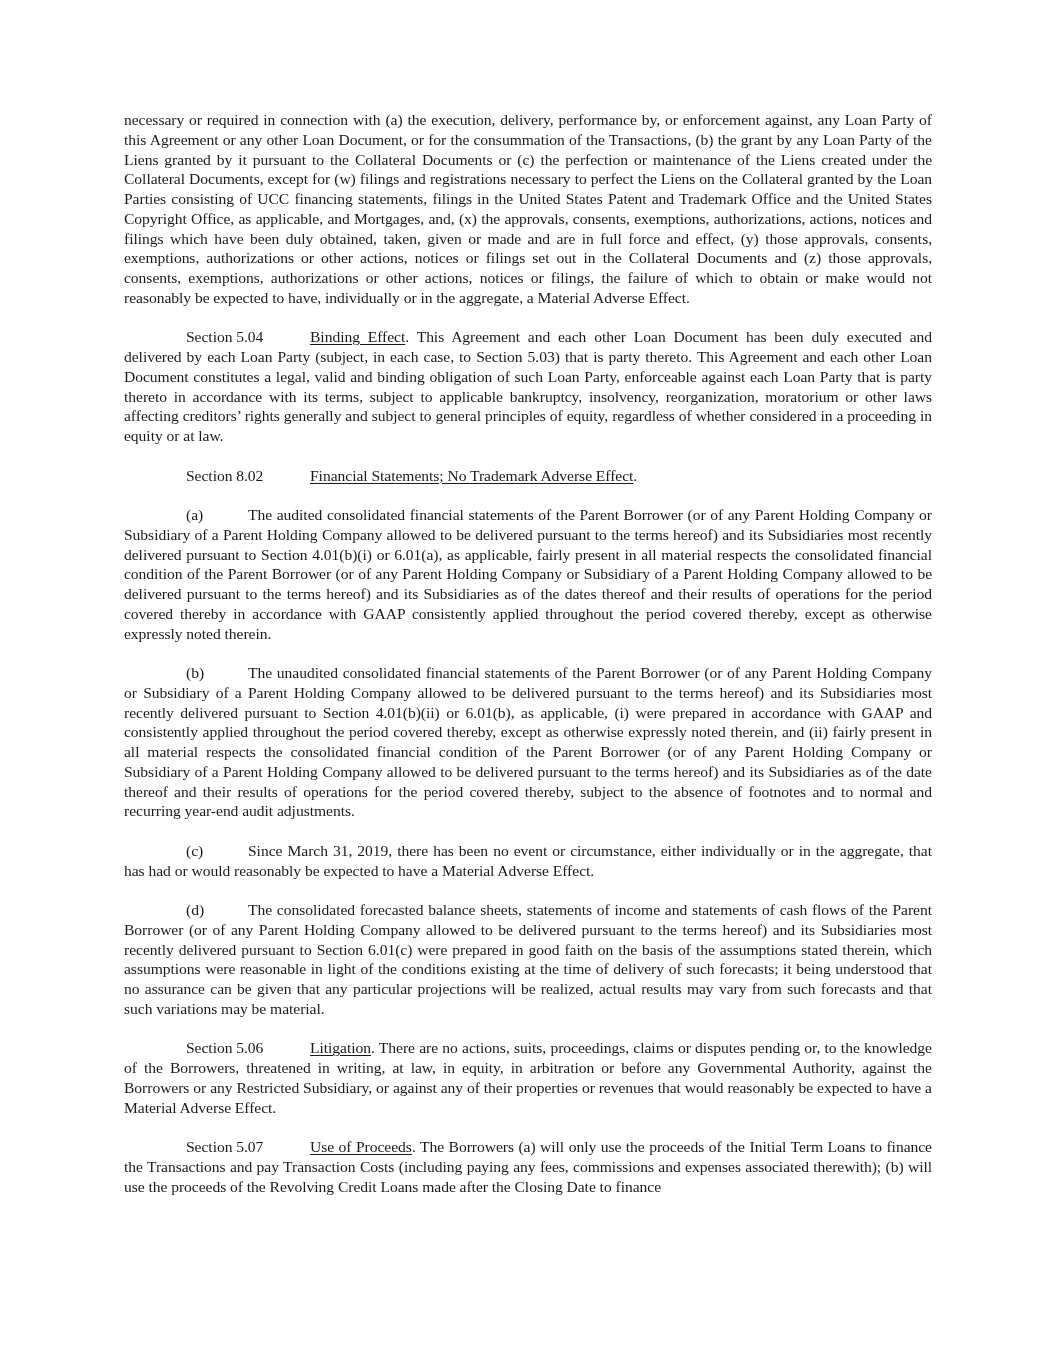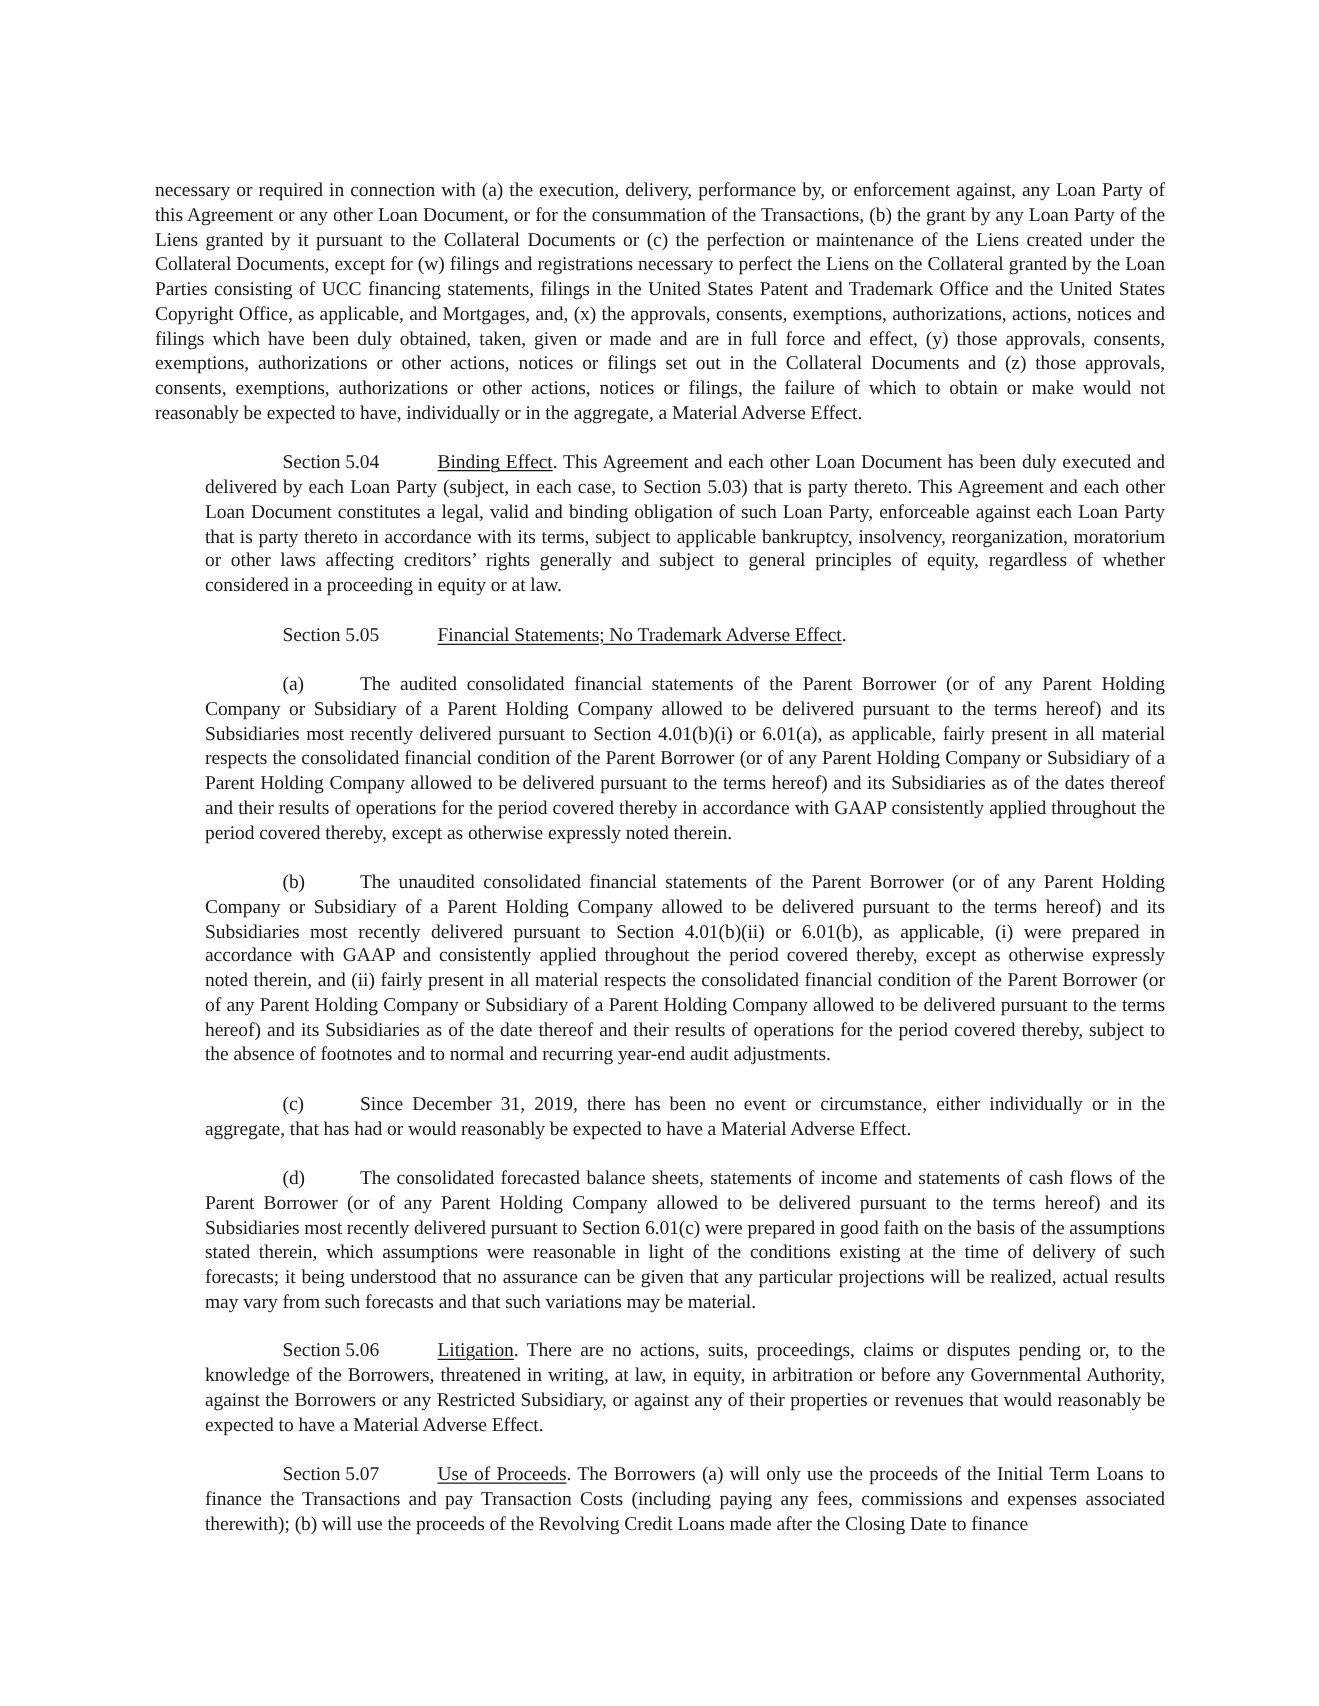--- a/index.html
+++ b/index.html
@@ -1,50 +1,50 @@
 <!DOCTYPE html>
 <html><head>
 <meta charset="utf-8">
 <style>
   html, body { margin: 0; padding: 0; background: #ffffff; }
   body { width: 1055px; height: 1365px; position: relative; overflow: hidden; }
   .page {
     position: absolute;
     left: 124px;
-    top: 143px;
+    top: 110px;
     width: 808px;
     font-family: "Liberation Serif", serif;
     font-size: 15.6px;
     line-height: 19.75px;
     color: #1a1a1a;
     text-align: justify;
     letter-spacing: -0.05px;
   }
   p { margin: 0 0 19.75px 0; }
-  .indent { text-indent: 62px; margin-left: 40px; }
+  .indent { text-indent: 62px; }
   .tab-sec { display: inline-block; width: 124px; text-indent: 0; }
   .tab-sub { display: inline-block; width: 62px; text-indent: 0; }
   .u { text-decoration: underline; text-underline-offset: 2px; text-decoration-thickness: 1px; }
 </style>
 </head>
 <body>
 
 <div class="page">
 
   <p>necessary or required in connection with (a) the execution, delivery, performance by, or enforcement against, any Loan Party of this Agreement or any other Loan Document, or for the consummation of the Transactions, (b) the grant by any Loan Party of the Liens granted by it pursuant to the Collateral Documents or (c) the perfection or maintenance of the Liens created under the Collateral Documents, except for (w) filings and registrations necessary to perfect the Liens on the Collateral granted by the Loan Parties consisting of UCC financing statements, filings in the United States Patent and Trademark Office and the United States Copyright Office, as applicable, and Mortgages, and, (x) the approvals, consents, exemptions, authorizations, actions, notices and filings which have been duly obtained, taken, given or made and are in full force and effect, (y) those approvals, consents, exemptions, authorizations or other actions, notices or filings set out in the Collateral Documents and (z) those approvals, consents, exemptions, authorizations or other actions, notices or filings, the failure of which to obtain or make would not reasonably be expected to have, individually or in the aggregate, a Material Adverse Effect.</p>
 
   <p class="indent"><span class="tab-sec">Section 5.04</span><span class="u">Binding Effect</span><span>.  This Agreement and each other Loan Document has been duly executed and delivered by each Loan Party (subject, in each case, to Section 5.03) that is party thereto.  This Agreement and each other Loan Document constitutes a legal, valid and binding obligation of such Loan Party, enforceable against each Loan Party that is party thereto in accordance with its terms, subject to applicable bankruptcy, insolvency, reorganization, moratorium or other laws affecting creditors’ rights generally and subject to general principles of equity, regardless of whether considered in a proceeding in equity or at law.</span></p>
 
-  <p class="indent"><span class="tab-sec">Section 5.05</span><span class="u">Financial Statements; No Trademark Adverse Effect</span><span>.</span></p>
+  <p class="indent"><span class="tab-sec">Section 8.02</span><span class="u">Financial Statements; No Trademark Adverse Effect</span><span>.</span></p>
 
   <p class="indent"><span class="tab-sub">(a)</span><span>The audited consolidated financial statements of the Parent Borrower (or of any Parent Holding Company or Subsidiary of a Parent Holding Company allowed to be delivered pursuant to the terms hereof) and its Subsidiaries most recently delivered pursuant to Section 4.01(b)(i) or 6.01(a), as applicable, fairly present in all material respects the consolidated financial condition of the Parent Borrower (or of any Parent Holding Company or Subsidiary of a Parent Holding Company allowed to be delivered pursuant to the terms hereof) and its Subsidiaries as of the dates thereof and their results of operations for the period covered thereby in accordance with GAAP consistently applied throughout the period covered thereby, except as otherwise expressly noted therein.</span></p>
 
   <p class="indent"><span class="tab-sub">(b)</span><span>The unaudited consolidated financial statements of the Parent Borrower (or of any Parent Holding Company or Subsidiary of a Parent Holding Company allowed to be delivered pursuant to the terms hereof) and its Subsidiaries most recently delivered pursuant to Section 4.01(b)(ii) or 6.01(b), as applicable, (i) were prepared in accordance with GAAP and consistently applied throughout the period covered thereby, except as otherwise expressly noted therein, and (ii) fairly present in all material respects the consolidated financial condition of the Parent Borrower (or of any Parent Holding Company or Subsidiary of a Parent Holding Company allowed to be delivered pursuant to the terms hereof) and its Subsidiaries as of the date thereof and their results of operations for the period covered thereby, subject to the absence of footnotes and to normal and recurring year-end audit adjustments.</span></p>
 
-  <p class="indent"><span class="tab-sub">(c)</span><span>Since December 31, 2019, there has been no event or circumstance, either individually or in the aggregate, that has had or would reasonably be expected to have a Material Adverse Effect.</span></p>
+  <p class="indent"><span class="tab-sub">(c)</span><span>Since March 31, 2019, there has been no event or circumstance, either individually or in the aggregate, that has had or would reasonably be expected to have a Material Adverse Effect.</span></p>
 
   <p class="indent"><span class="tab-sub">(d)</span><span>The consolidated forecasted balance sheets, statements of income and statements of cash flows of the Parent Borrower (or of any Parent Holding Company allowed to be delivered pursuant to the terms hereof) and its Subsidiaries most recently delivered pursuant to Section 6.01(c) were prepared in good faith on the basis of the assumptions stated therein, which assumptions were reasonable in light of the conditions existing at the time of delivery of such forecasts; it being understood that no assurance can be given that any particular projections will be realized, actual results may vary from such forecasts and that such variations may be material.</span></p>
 
   <p class="indent"><span class="tab-sec">Section 5.06</span><span class="u">Litigation</span><span>.  There are no actions, suits, proceedings, claims or disputes pending or, to the knowledge of the Borrowers, threatened in writing, at law, in equity, in arbitration or before any Governmental Authority, against the Borrowers or any Restricted Subsidiary, or against any of their properties or revenues that would reasonably be expected to have a Material Adverse Effect.</span></p>
 
   <p class="indent"><span class="tab-sec">Section 5.07</span><span class="u">Use of Proceeds</span><span>.  The Borrowers (a) will only use the proceeds of the Initial Term Loans to finance the Transactions and pay Transaction Costs (including paying any fees, commissions and expenses associated therewith); (b) will use the proceeds of the Revolving Credit Loans made after the Closing Date to finance</span></p>
 
 </div>
 
 </body></html>

